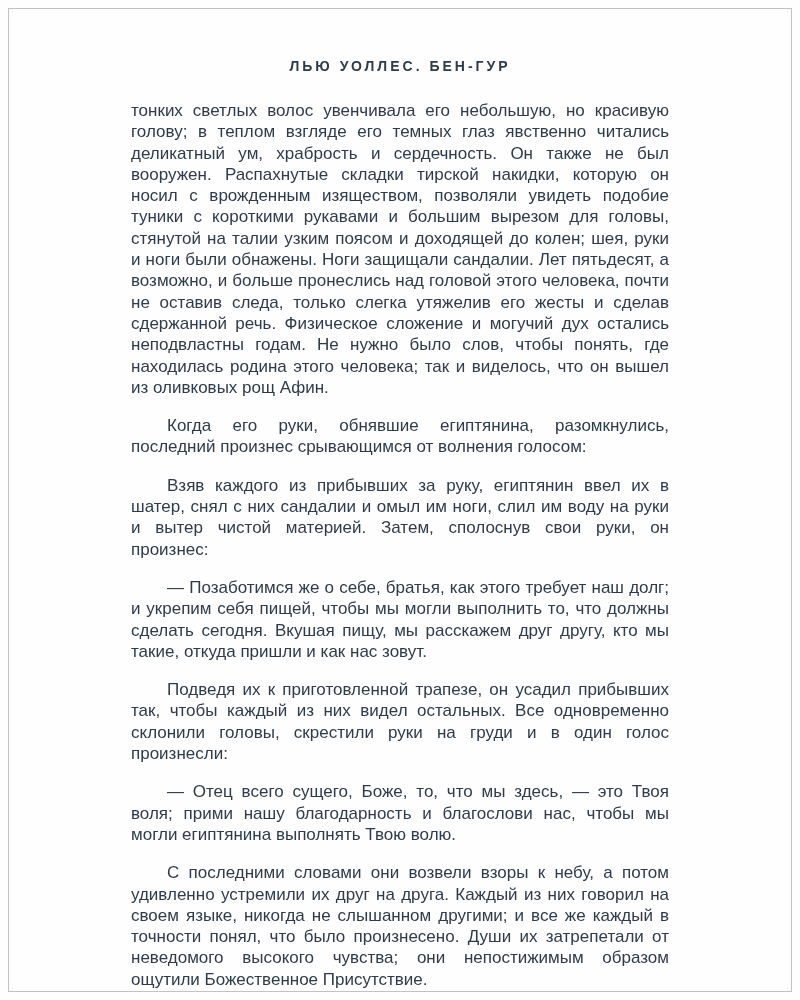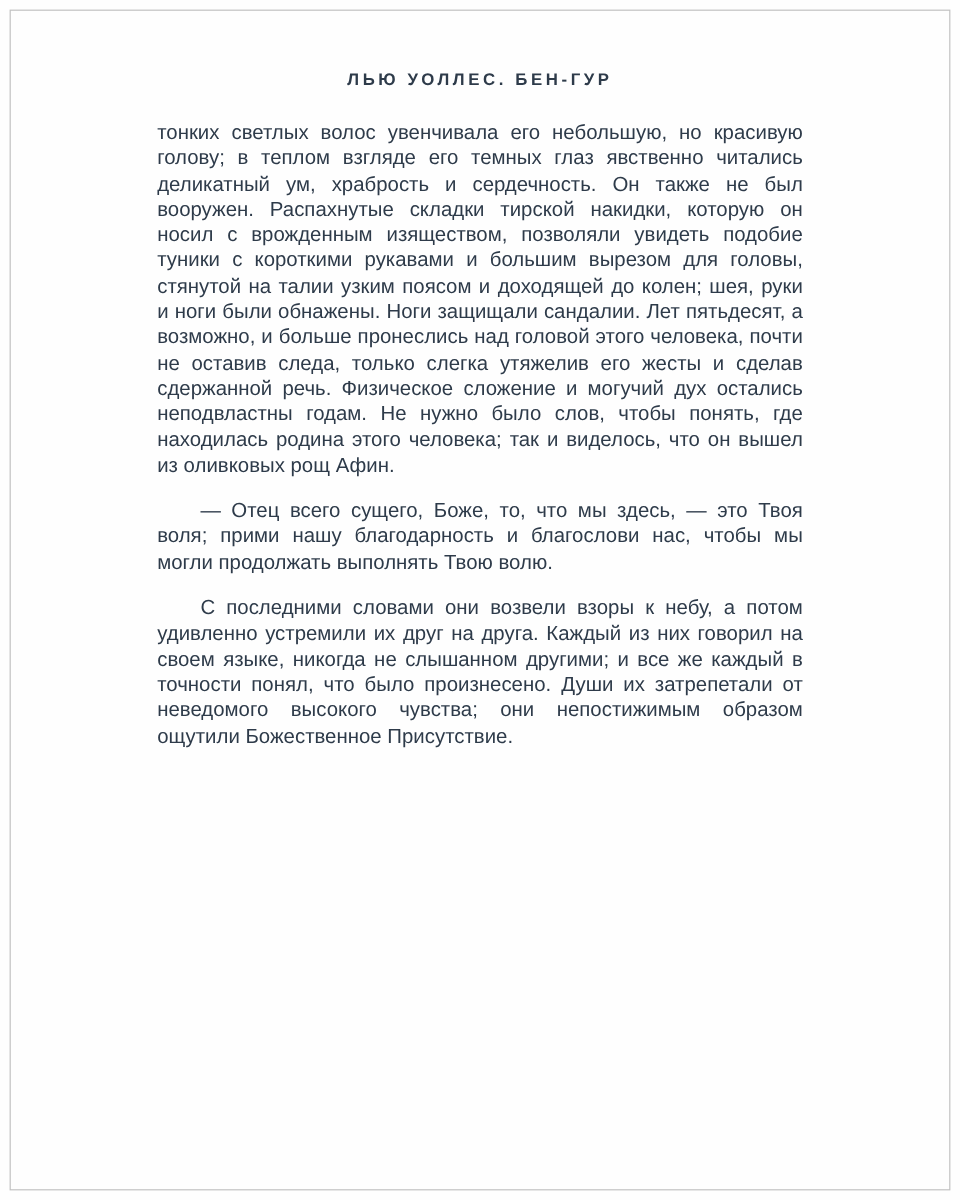--- a/index.html
+++ b/index.html
@@ -50,16 +50,20 @@
   }
 </style>
 </head>
 <body>
 
 <div class="page">
   <div class="scan-frame"></div>
   <div class="running-head">ЛЬЮ УОЛЛЕС. БЕН-ГУР</div>
   <div class="text-block">
       <p class="">тонких светлых волос увенчивала его небольшую, но красивую голову; в теплом взгляде его темных глаз явственно читались деликатный ум, храбрость и сердечность. Он также не был вооружен. Распахнутые складки тирской накидки, которую он носил с врожденным изяществом, позволяли увидеть подобие туники с короткими рукавами и большим вырезом для головы, стянутой на талии узким поясом и доходящей до колен; шея, руки и ноги были обнажены. Ноги защищали сандалии. Лет пятьдесят, а возможно, и больше пронеслись над головой этого человека, почти не оставив следа, только слегка утяжелив его жесты и сделав сдержанной речь. Физическое сложение и могучий дух остались неподвластны годам. Не нужно было слов, чтобы понять, где находилась родина этого человека; так и виделось, что он вышел из оливковых рощ Афин.</p>
-      <p class="indent">— Отец всего сущего, Боже, то, что мы здесь, — это Твоя воля; прими нашу благодарность и благослови нас, чтобы мы могли продолжать выполнять Твою волю.</p>
+      <p class="indent">Когда его руки, обнявшие египтянина, разомкнулись, последний произнес срывающимся от волнения голосом:</p>
+      <p class="indent">Взяв каждого из прибывших за руку, египтянин ввел их в шатер, снял с них сандалии и омыл им ноги, слил им воду на руки и вытер чистой материей. Затем, сполоснув свои руки, он произнес:</p>
+      <p class="indent">— Позаботимся же о себе, братья, как этого требует наш долг; и укрепим себя пищей, чтобы мы могли выполнить то, что должны сделать сегодня. Вкушая пищу, мы расскажем друг другу, кто мы такие, откуда пришли и как нас зовут.</p>
+      <p class="indent">Подведя их к приготовленной трапезе, он усадил прибывших так, чтобы каждый из них видел остальных. Все одновременно склонили головы, скрестили руки на груди и в один голос произнесли:</p>
+      <p class="indent">— Отец всего сущего, Боже, то, что мы здесь, — это Твоя воля; прими нашу благодарность и благослови нас, чтобы мы могли египтянина выполнять Твою волю.</p>
       <p class="indent">С последними словами они возвели взоры к небу, а потом удивленно устремили их друг на друга. Каждый из них говорил на своем языке, никогда не слышанном другими; и все же каждый в точности понял, что было произнесено. Души их затрепетали от неведомого высокого чувства; они непостижимым образом ощутили Божественное Присутствие.</p>
     </div>
 </div>
 
 </body></html>

